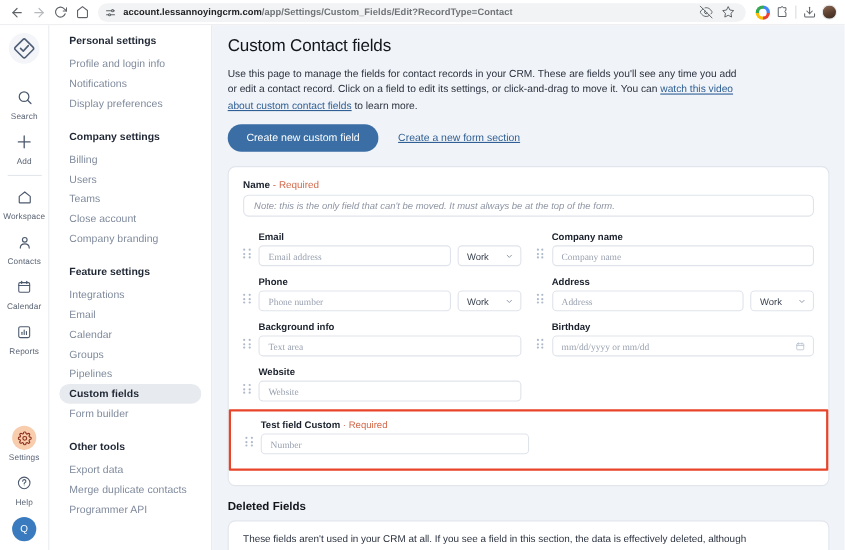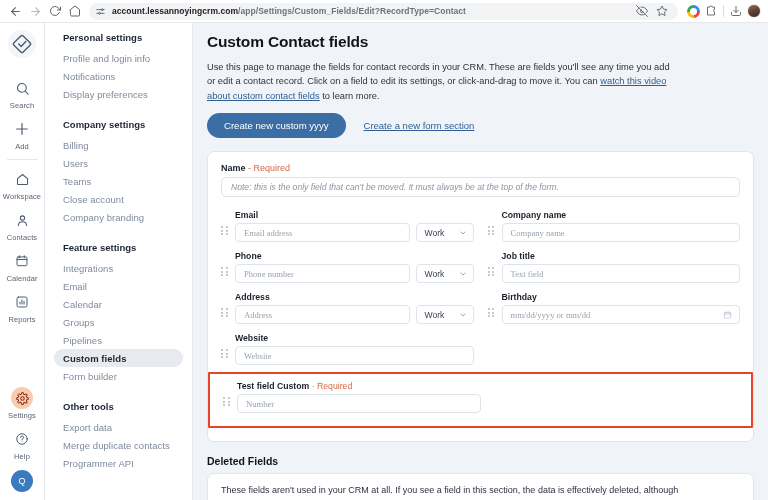--- a/index.html
+++ b/index.html
@@ -197,21 +197,21 @@
   
   .main {
     flex: 1 1 auto;
     background: #f0f3f7;
     padding: 10px 14px 0 14px;
     overflow: hidden;
     position: relative;
   }
   .page-title {
     font-size: 15.5px;
-    font-weight: bold;
+    font-weight: normal;
     color: #11151c;
     letter-spacing: -0.15px;
     margin-bottom: 9px;
   }
   .page-desc {
     font-size: 9.3px;
     color: #2c3340;
     line-height: 1.55;
     max-width: 470px;
     margin-bottom: 10px;
@@ -595,21 +595,21 @@
   </div>
 
   <div class="main">
     <div class="page-title">Custom Contact fields</div>
 
     <div class="page-desc">
       <span>Use this page to manage the fields for contact records in your CRM. These are fields you'll see any time you add or edit a contact record. Click on a field to edit its settings, or click-and-drag to move it. You can </span><a>watch this video about custom contact fields</a><span> to learn more.</span>
     </div>
 
     <div class="action-row">
-      <button class="btn-primary">Create new custom yyyy</button>
+      <button class="btn-primary">Create new custom field</button>
       <span class="link-plain">Create a new form section</span>
     </div>
 
     <div class="card">
       <div class="name-label">
         <span>Name</span>
         <span class="req">- Required</span>
       </div>
       <div class="name-note">Note: this is the only field that can't be moved. It must always be at the top of the form.</div>
 
@@ -675,36 +675,20 @@
                 <span class="chev">
                     <svg width="8" height="8" viewBox="0 0 24 24" fill="none" stroke="currentColor" stroke-width="2.6" stroke-linecap="round" stroke-linejoin="round">
                       <polyline points="6 9 12 15 18 9"></polyline>
                     </svg>
                   </span>
               </div>
             </div>
           </div>
         </div>
 
-        <div class="field-row">
-          <span class="drag-handle">
-              <i></i>
-              <i></i>
-              <i></i>
-              <i></i>
-              <i></i>
-              <i></i>
-            </span>
-          <div class="field-body">
-            <div class="field-label">Job title</div>
-            <div class="field-controls">
-              <div class="input-box">Text field</div>
-            </div>
-          </div>
-        </div>
 
         <div class="field-row">
           <span class="drag-handle">
               <i></i>
               <i></i>
               <i></i>
               <i></i>
               <i></i>
               <i></i>
             </span>
@@ -717,20 +701,36 @@
                 <span class="chev">
                     <svg width="8" height="8" viewBox="0 0 24 24" fill="none" stroke="currentColor" stroke-width="2.6" stroke-linecap="round" stroke-linejoin="round">
                       <polyline points="6 9 12 15 18 9"></polyline>
                     </svg>
                   </span>
               </div>
             </div>
           </div>
         </div>
 
+        <div class="field-row">
+          <span class="drag-handle">
+              <i></i>
+              <i></i>
+              <i></i>
+              <i></i>
+              <i></i>
+              <i></i>
+            </span>
+          <div class="field-body">
+            <div class="field-label">Background info</div>
+            <div class="field-controls">
+              <div class="input-box">Text area</div>
+            </div>
+          </div>
+        </div>
 
         <div class="field-row">
           <span class="drag-handle">
               <i></i>
               <i></i>
               <i></i>
               <i></i>
               <i></i>
               <i></i>
             </span>

